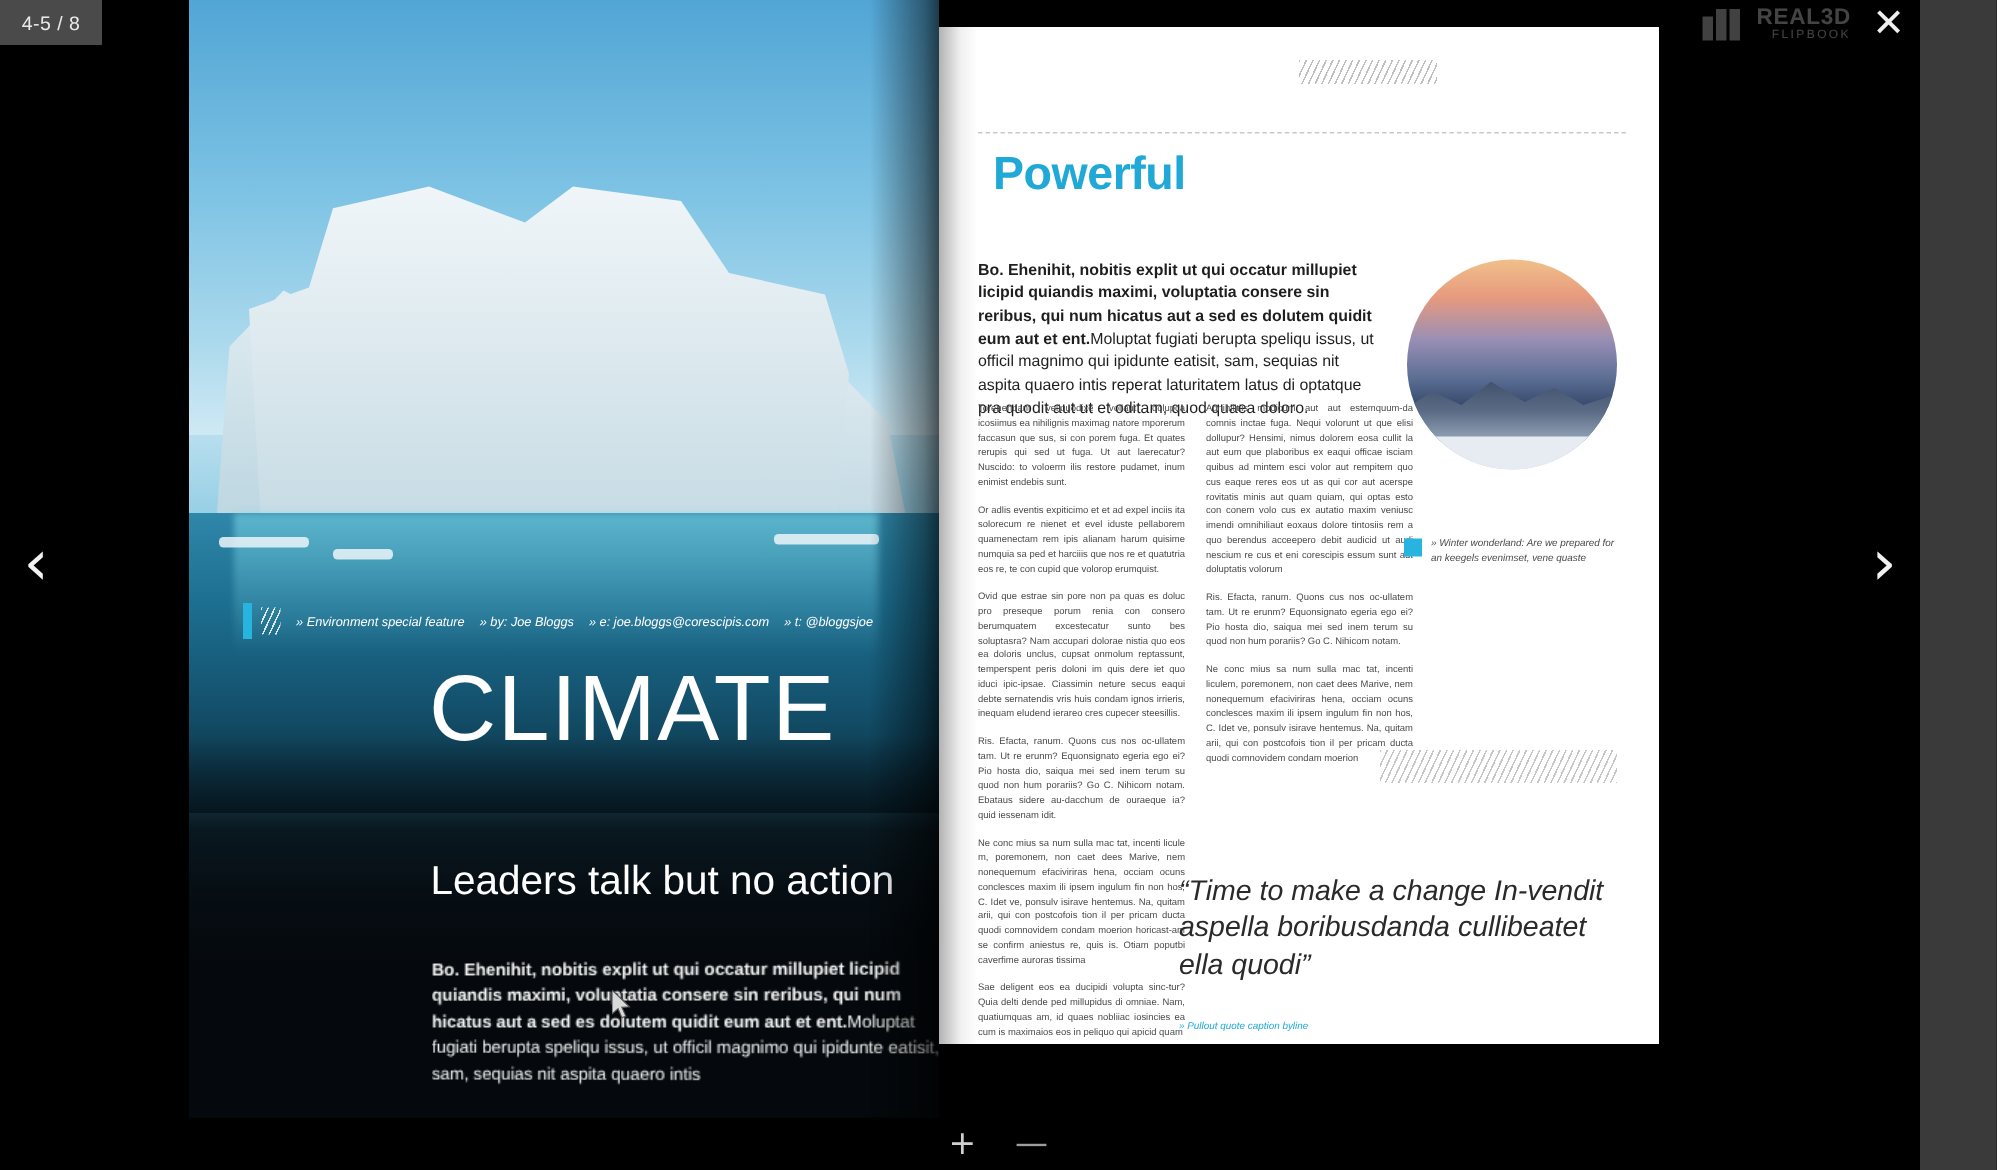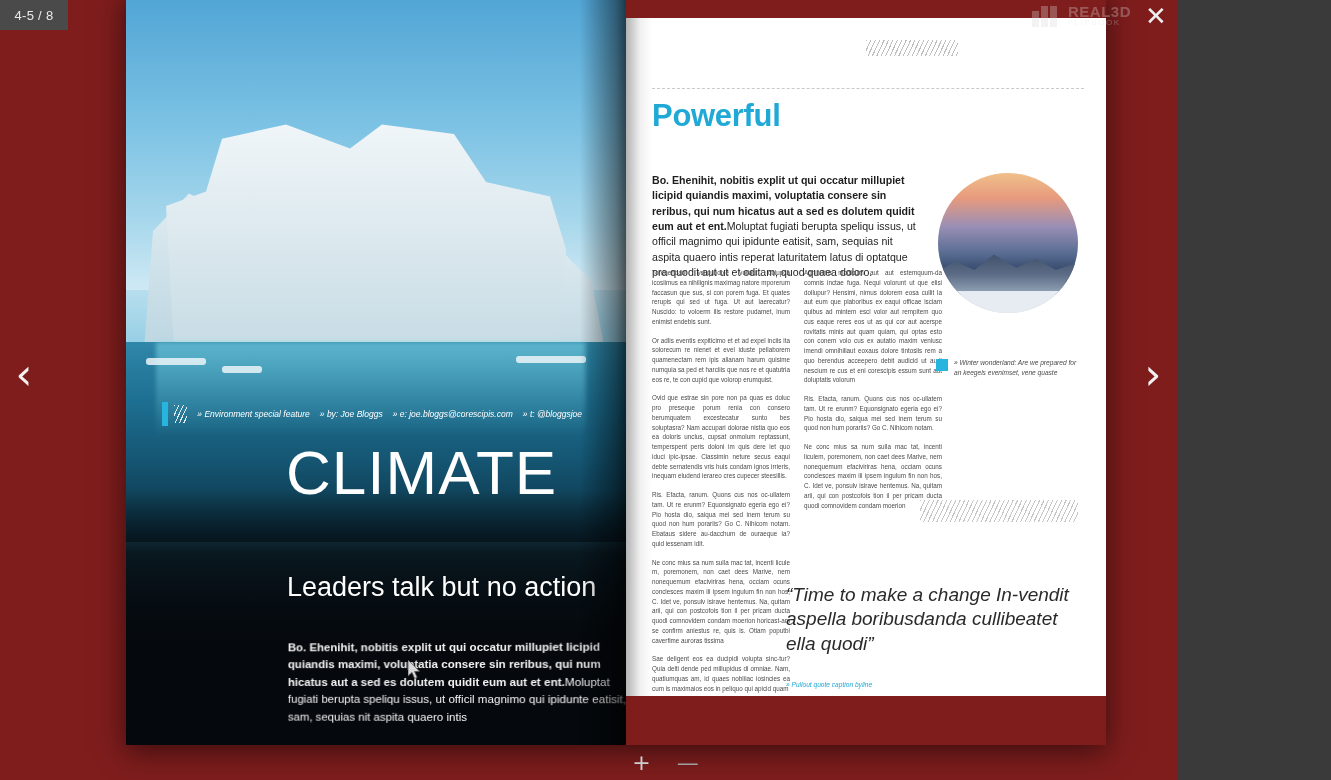--- a/index.html
+++ b/index.html
@@ -4,22 +4,22 @@
 <style>
   * { box-sizing: border-box; margin: 0; padding: 0; }
   html, body {
     width: 1331px; height: 780px;
     background: #3a3a3a;
     font-family: "Liberation Sans", sans-serif;
     overflow: hidden;
   }
   .viewer {
     position: relative;
-    width: 1177px; height: 780px;
-    background: #7f1d1d;
+    width: 1280px; height: 780px;
+    background: #000000;
     overflow: hidden;
   }
 
   
   .page-counter {
     position: absolute; left: 0; top: 0;
     width: 68px; height: 30px;
     background: #4a4a4a;
     color: #e9e9e9;
     font-size: 13px;
@@ -40,21 +40,21 @@
     display: flex; gap: 2px; align-items: flex-end;
   }
   .brand-mark i {
     display: block; width: 7px; background: #d8d8d8;
   }
   .brand-mark i:nth-child(1) { height: 16px; }
   .brand-mark i:nth-child(2) { height: 21px; }
   .brand-mark i:nth-child(3) { height: 21px; }
   .brand-text { line-height: 1; color: #e0e0e0; }
   .brand-text .b1 { font-size: 15px; font-weight: bold; letter-spacing: .5px; }
-  .brand-text .b2 { font-size: 8px; letter-spacing: 1.6px; }
+  .brand-text .b2 { font-size: 8px; letter-spacing: 1.6px; text-align: right; }
 
   .close-btn {
     position: absolute; right: 6px; top: 2px;
     width: 30px; height: 30px;
     color: #efefef;
     font-size: 26px; line-height: 28px;
     text-align: center;
     cursor: pointer;
     z-index: 45;
     font-family: "DejaVu Sans", sans-serif;
@@ -219,21 +219,21 @@
     position: absolute; right: 148px; top: 22px;
     width: 92px; height: 16px;
     background: repeating-linear-gradient(115deg, #bfbfbf 0 1px, transparent 1px 4px);
   }
   .rp-rule {
     position: absolute; left: 26px; right: 22px; top: 70px;
     border-top: 1px dashed #c9c9c9;
   }
 
   .rp-h1 {
-    position: absolute; left: 26px; top: 80px;
+    position: absolute; left: 36px; top: 80px;
     font-size: 31px; color: #20a9d6; font-weight: bold; letter-spacing: -.3px;
   }
   .rp-h2 {
     position: absolute; left: 26px; top: 118px;
     font-size: 25px; color: #2b2b2b; font-weight: 300;
   }
   .rp-lead {
     position: absolute; left: 26px; top: 155px; width: 268px;
     font-size: 10.6px; line-height: 1.45; color: #1e1e1e;
   }

